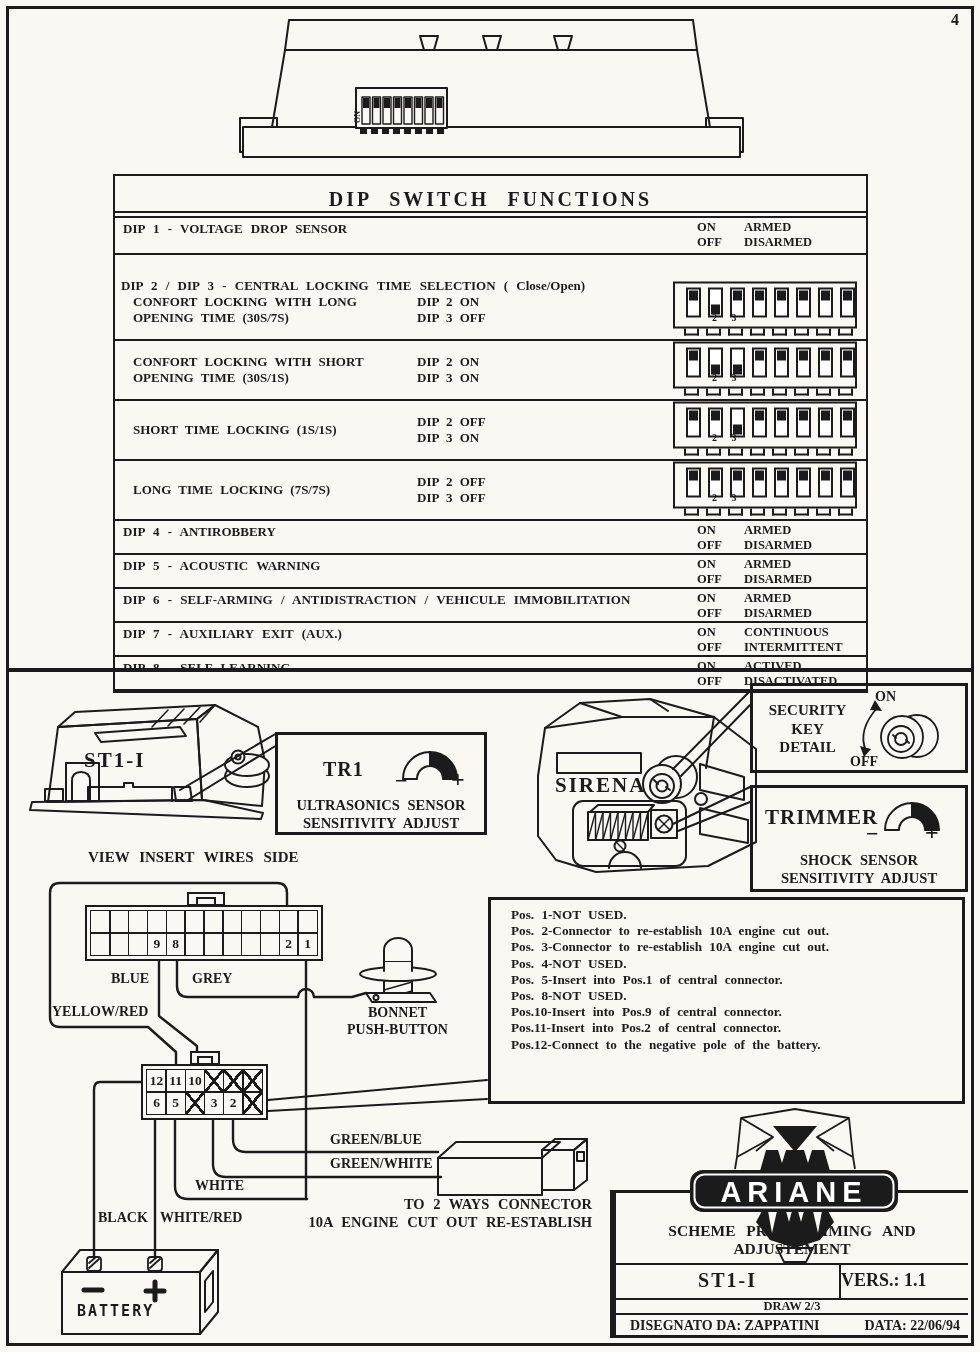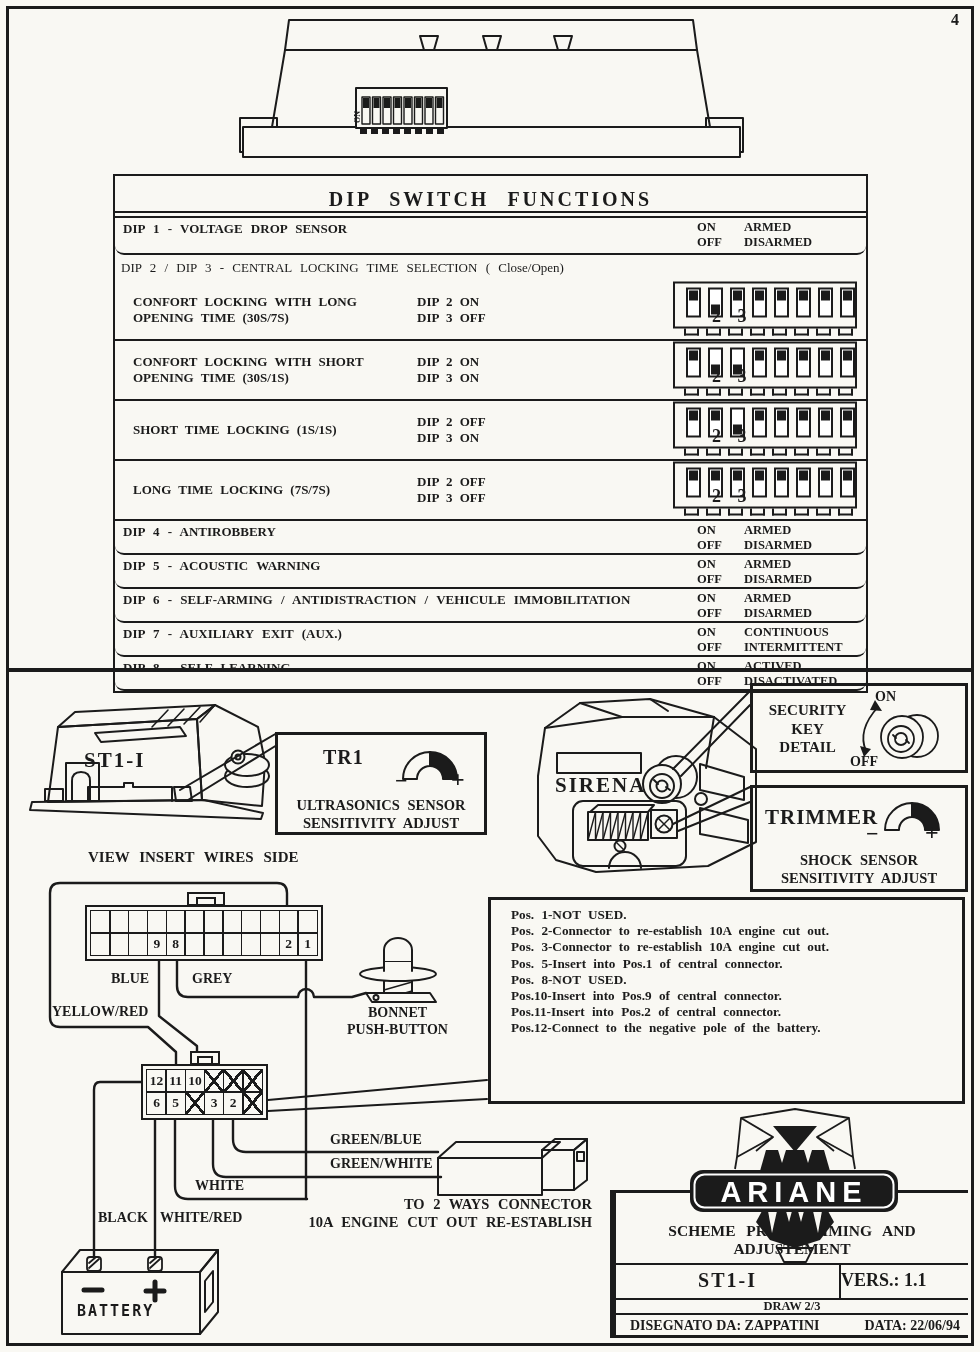--- a/index.html
+++ b/index.html
@@ -10,37 +10,37 @@
   #divider{position:absolute;left:6px;top:668px;width:968px;height:4px;background:var(--ink);}
   #pagenum{position:absolute;left:951px;top:11px;font:700 16px "Liberation Serif",serif;}
   svg{position:absolute;left:0;top:0;}
   .lbl{position:absolute;font-weight:700;white-space:nowrap;}
 
   
   #dip-table{position:absolute;left:113px;top:174px;width:755px;border:2.5px solid var(--ink);box-sizing:border-box;}
   .t-title{position:relative;height:28px;border-bottom:2px solid var(--ink);
            text-align:center;font-size:20px;font-weight:700;letter-spacing:3px;word-spacing:10px;padding-top:12px;box-sizing:content-box;}
   .t-title:after{content:'';position:absolute;left:0;right:0;bottom:3px;height:2px;background:var(--ink);}
-  .dip-row{position:relative;height:32px;border-bottom:2px solid var(--ink);border-radius:9px;}
+  .dip-row{position:relative;height:32px;border-bottom:2px solid var(--ink);}
   .dip-row.tall{height:35px;}
   .dip-label{position:absolute;left:8px;top:3px;font-size:13px;font-weight:700;word-spacing:5px;}
   .dip-states{position:absolute;left:582px;top:2px;font-size:12.5px;font-weight:700;line-height:14.5px;}
   .state-word{display:inline-block;width:47px;}
   .dip-group{position:relative;border-bottom:2px solid var(--ink);}
-  .group-header{height:26px;padding:5px 0 0 6px;font-size:13px;font-weight:400;word-spacing:5px;box-sizing:border-box;}
+  .group-header{height:26px;padding:23px 0 0 6px;font-size:13px;font-weight:700;word-spacing:5px;box-sizing:border-box;}
   .config{position:relative;height:58px;}
   .config.bt{border-top:2px solid var(--ink);}
   .desc,.settings{position:absolute;top:50%;transform:translateY(-50%);font-size:13px;font-weight:700;line-height:16px;word-spacing:4px;}
   .desc{left:18px;} .settings{left:302px;}
   .swwrap{position:absolute;right:9px;top:48%;transform:translateY(-50%);width:184px;height:55px;}
   .swbox{position:relative;width:184px;height:47px;border:2px solid var(--ink);box-sizing:border-box;display:flex;gap:7px;padding:4px 0 0 11px;}
   .sw{position:relative;width:15px;height:30px;border:2px solid var(--ink);background:#fff;box-sizing:border-box;flex:none;}
   .sw .knob{position:absolute;left:1px;right:1px;top:1px;height:10px;background:var(--ink);}
   .sw.on .knob{top:auto;bottom:1px;}
-  .swmarker{position:absolute;left:37px;top:22px;font-size:18px;font-weight:700;letter-spacing:6px;}
+  .swmarker{position:absolute;left:37px;top:28px;font-size:10px;font-weight:700;letter-spacing:6px;}
   .swpins{display:flex;gap:7px;padding-left:11px;}
   .pin{width:15px;height:7px;border:2px solid var(--ink);border-top:none;box-sizing:border-box;flex:none;}
 
   
   .cbox{position:absolute;border:3px solid var(--ink);box-sizing:border-box;}
   .center-txt{position:absolute;text-align:center;font-weight:700;}
 
   
   .conn{position:absolute;border:2.5px solid var(--ink);box-sizing:border-box;background:var(--paper);z-index:3;}
   .conn-grid{display:grid;height:100%;}
@@ -520,21 +520,21 @@
           <div class="dip-label">DIP 8 -  SELF LEARNING</div>
           <div class="dip-states">
             <div class="state-line"><span class="state-word">ON</span><span class="state-val">ACTIVED</span></div>
             <div class="state-line"><span class="state-word">OFF</span><span class="state-val">DISACTIVATED</span></div>
           </div>
         </div>
       </div>
   </div>
 
   <div class="cbox" style="left:275px;top:732px;width:212px;height:103px;">
-    <span class="lbl" style="left:45px;top:11px;font-size:20px;letter-spacing:1px;">TR1</span>
+    <span class="lbl" style="left:45px;top:23px;font-size:20px;letter-spacing:1px;">TR1</span>
     <span class="lbl" style="left:117px;top:33px;font-size:22px;">−</span>
     <span class="lbl" style="left:173px;top:31px;font-size:24px;">+</span>
     <div class="center-txt" style="left:0;width:206px;top:62px;font-size:14.5px;word-spacing:4px;">ULTRASONICS SENSOR</div>
     <div class="center-txt" style="left:0;width:206px;top:80px;font-size:14.5px;word-spacing:4px;">SENSITIVITY ADJUST</div>
   </div>
 
   <div class="cbox" style="left:750px;top:683px;width:218px;height:90px;">
     <div class="center-txt" style="left:2px;width:105px;top:15px;font-size:15px;line-height:18.5px;">
       <div>SECURITY</div>
       <div>KEY</div>
@@ -626,20 +626,21 @@
     <div>TO 2 WAYS CONNECTOR</div>
     <div>10A ENGINE CUT OUT RE-ESTABLISH</div>
   </div>
 
   <span class="lbl z5" style="left:77px;top:1302px;font-size:15px;font-family:'DejaVu Sans Mono',monospace;letter-spacing:2px;">BATTERY</span>
 
   <div id="pos-box">
       <div class="pos-line">Pos. 1-NOT USED.</div>
       <div class="pos-line">Pos. 2-Connector to re-establish 10A engine cut out.</div>
       <div class="pos-line">Pos. 3-Connector to re-establish 10A engine cut out.</div>
+      <div class="pos-line">Pos. 4-NOT USED.</div>
       <div class="pos-line">Pos. 5-Insert into Pos.1 of central connector.</div>
       <div class="pos-line">Pos. 8-NOT USED.</div>
       <div class="pos-line">Pos.10-Insert into Pos.9 of central connector.</div>
       <div class="pos-line">Pos.11-Insert into Pos.2 of central connector.</div>
       <div class="pos-line">Pos.12-Connect to the negative pole of the battery.</div>
     </div>
 
   <div id="tblock">
     <div id="tb-r1">
       <div id="tb-title">SCHEME PROGRAMMING AND ADJUSTEMENT</div>

